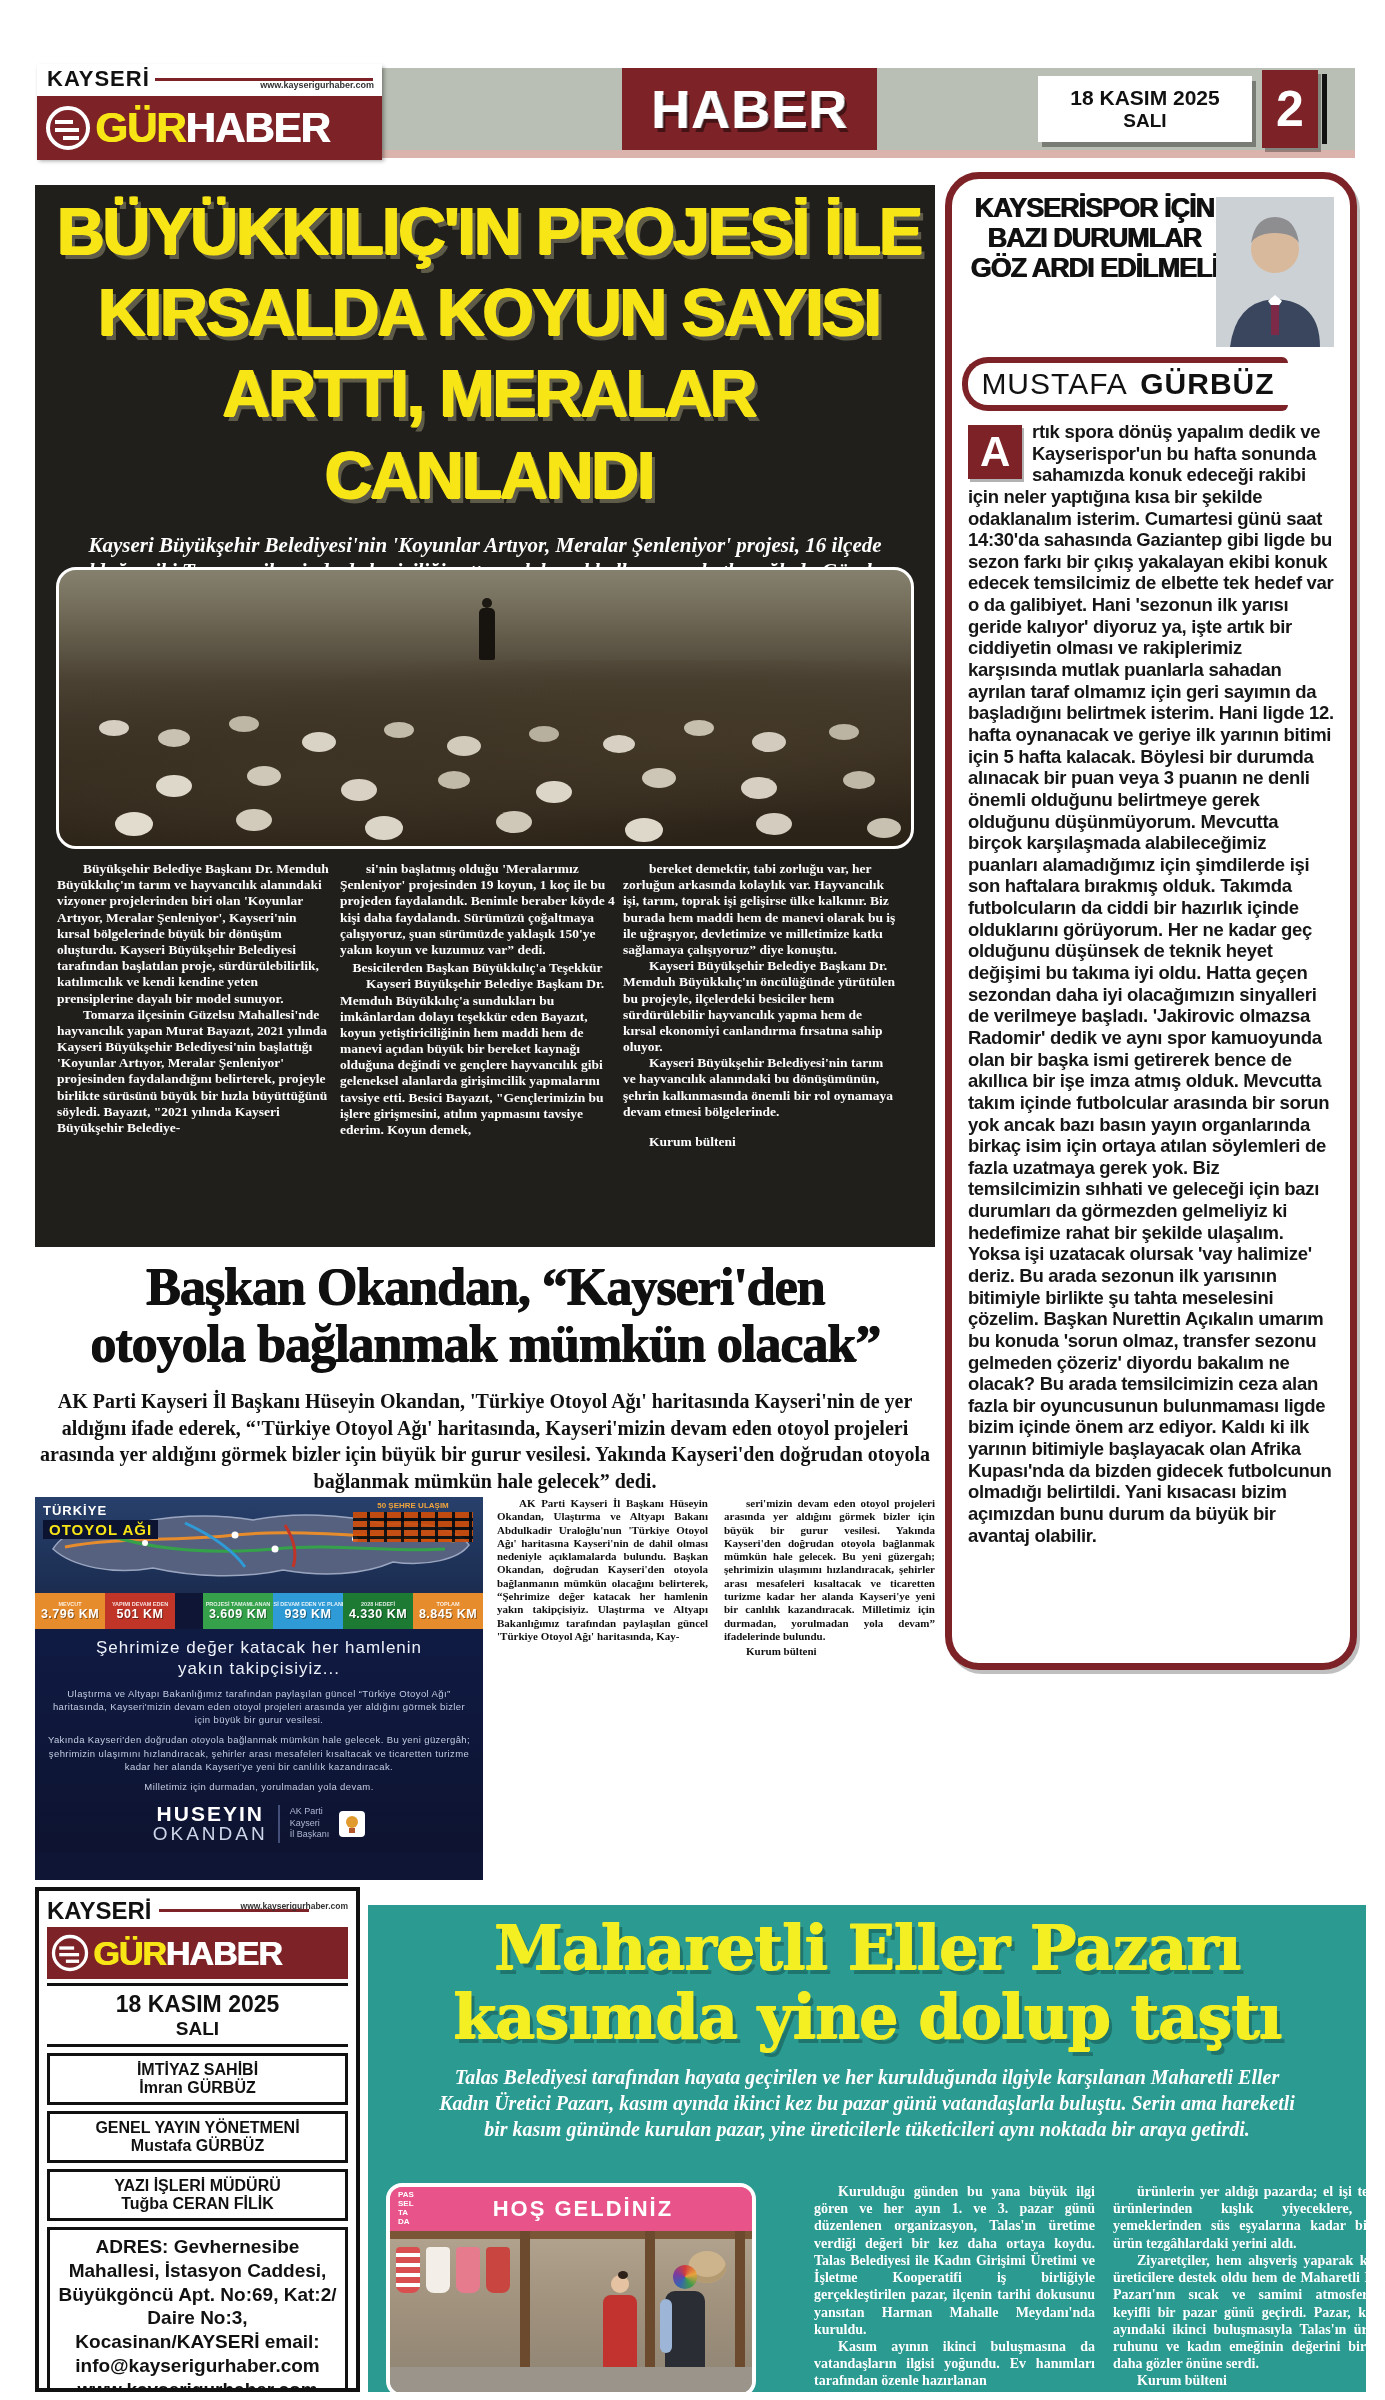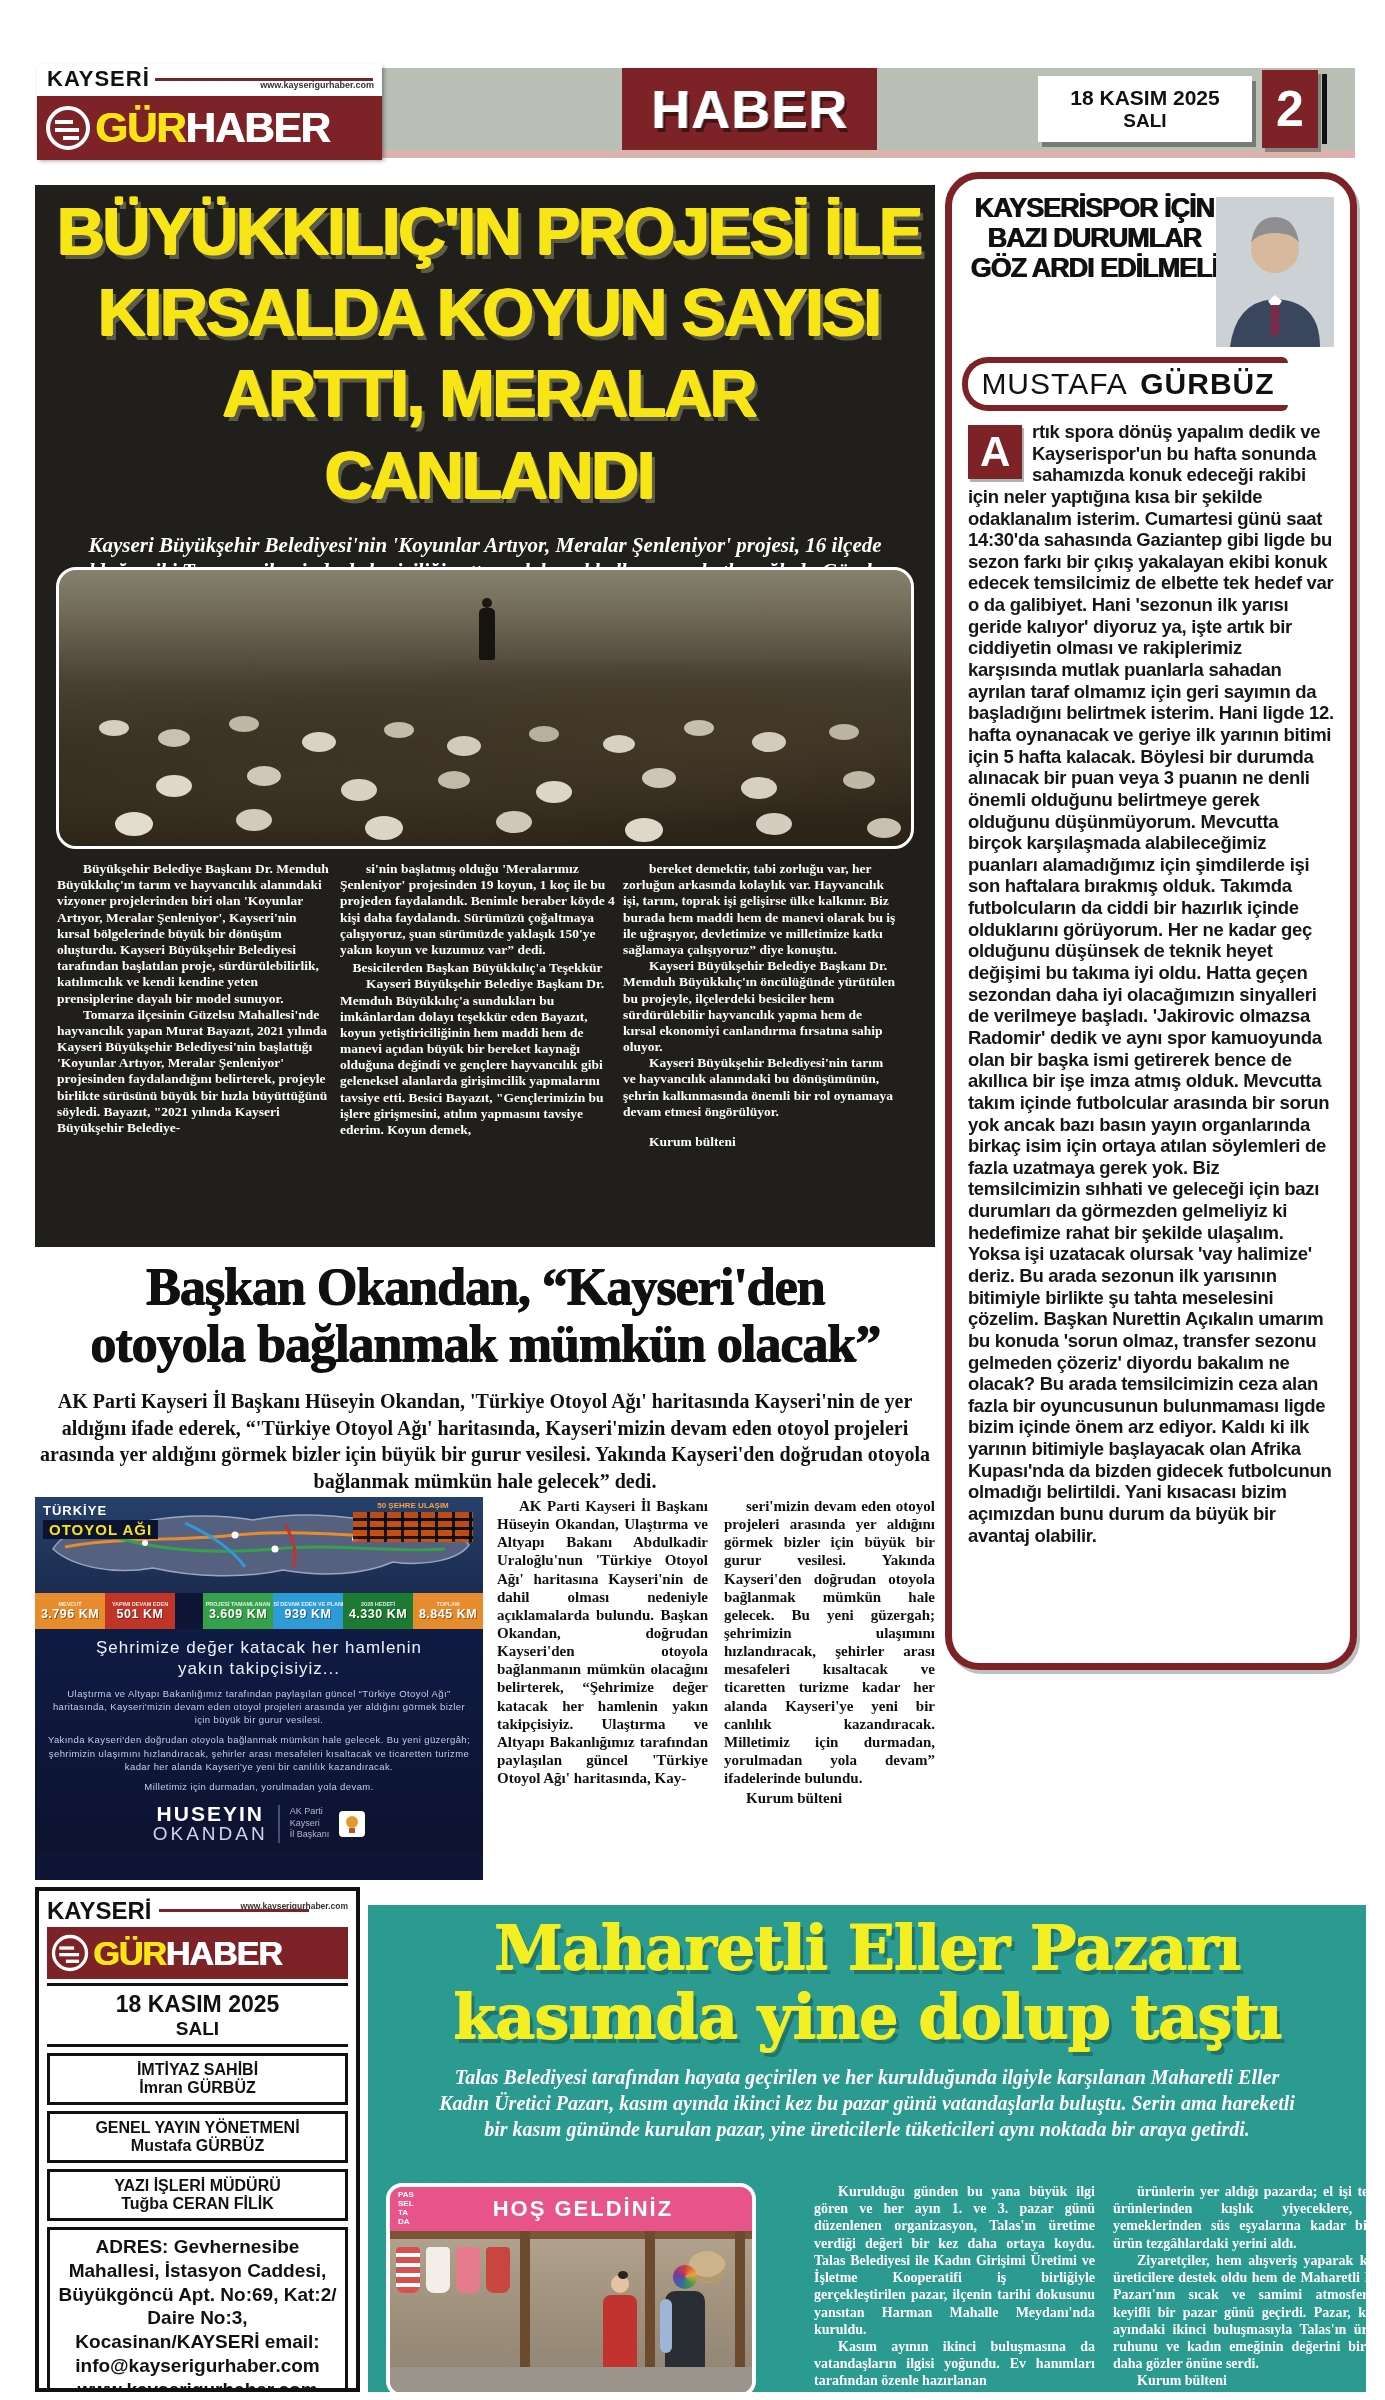--- a/index.html
+++ b/index.html
@@ -101,21 +101,21 @@
   .map-para{color:#c4cde2;font-size:9.5px;line-height:1.4;margin-top:7px;letter-spacing:.4px;}
   .map-sig{display:flex;align-items:center;justify-content:center;margin-top:9px;gap:10px;}
   .sig-name .n1{color:#fff;font-weight:700;font-size:21px;letter-spacing:2px;line-height:1;}
   .sig-name .n2{color:#cdd5e8;font-weight:400;font-size:19px;letter-spacing:3px;line-height:1.1;}
   .sig-sep{width:2px;height:38px;background:#44507a;}
   .sig-title{color:#aeb8d2;font-size:9px;text-align:left;line-height:1.3;white-space:pre-line;}
   .akp-logo{width:26px;height:26px;background:#fff;border-radius:4px;position:relative;}
   .akp-logo::before{content:"";position:absolute;left:7px;top:5px;width:12px;height:12px;border-radius:50%;background:#e09a2d;}
   .akp-logo::after{content:"";position:absolute;left:10px;top:17px;width:6px;height:5px;background:#b5552a;}
   .oto-cols{position:absolute;left:497px;top:1497px;width:438px;height:385px;display:flex;gap:16px;overflow:hidden;
-      font-family:"Liberation Serif",serif;font-size:15px;line-height:1.21;color:#101010;text-align:justify;font-weight:700;}
+      font-family:"Liberation Serif",serif;font-size:11px;line-height:1.21;color:#101010;text-align:justify;font-weight:700;}
   .oto-col{width:211px;overflow:hidden;}
   .oto-col p{margin:0;text-indent:22px;}
   .oto-byline{text-indent:22px;margin-top:2px !important;}
 
   
   .mast{position:absolute;left:35px;top:1887px;width:325px;height:505px;background:#fff;border:4px solid #111;
       box-sizing:border-box;padding:6px 8px;overflow:hidden;}
   .mast-logo{position:relative;border-bottom:3px solid #111;padding-bottom:4px;}
   .mast-city{font-weight:700;font-size:24px;color:#111;}
   .mast-rule{position:absolute;left:112px;top:12px;width:150px;height:3px;background:#7d2328;}
@@ -222,21 +222,21 @@
         <p>Tomarza ilçesinin Güzelsu Mahallesi'nde hayvancılık yapan Murat Bayazıt, 2021 yılında Kayseri Büyükşehir Belediyesi'nin başlattığı 'Koyunlar Artıyor, Meralar Şenleniyor' projesinden faydalandığını belirterek, projeyle birlikte sürüsünü büyük bir hızla büyüttüğünü söyledi. Bayazıt, "2021 yılında Kayseri Büyükşehir Belediye-</p>
       </div>
       <div class="sheep-col">
         <p>si'nin başlatmış olduğu 'Meralarımız Şenleniyor' projesinden 19 koyun, 1 koç ile bu projeden faydalandık. Benimle beraber köyde 4 kişi daha faydalandı. Sürümüzü çoğaltmaya çalışıyoruz, şuan sürümüzde yaklaşık 150'ye yakın koyun ve kuzumuz var” dedi.</p>
         <p class="sheep-subhead">Besicilerden Başkan Büyükkılıç'a Teşekkür</p>
         <p>Kayseri Büyükşehir Belediye Başkanı Dr. Memduh Büyükkılıç'a sundukları bu imkânlardan dolayı teşekkür eden Bayazıt, koyun yetiştiriciliğinin hem maddi hem de manevi açıdan büyük bir bereket kaynağı olduğuna değindi ve gençlere hayvancılık gibi geleneksel alanlarda girişimcilik yapmalarını tavsiye etti. Besici Bayazıt, "Gençlerimizin bu işlere girişmesini, atılım yapmasını tavsiye ederim. Koyun demek,</p>
       </div>
       <div class="sheep-col">
         <p>bereket demektir, tabi zorluğu var, her zorluğun arkasında kolaylık var. Hayvancılık işi, tarım, toprak işi gelişirse ülke kalkınır. Biz burada hem maddi hem de manevi olarak bu iş ile uğraşıyor, devletimize ve milletimize katkı sağlamaya çalışıyoruz” diye konuştu.</p>
         <p>Kayseri Büyükşehir Belediye Başkanı Dr. Memduh Büyükkılıç'ın öncülüğünde yürütülen bu projeyle, ilçelerdeki besiciler hem sürdürülebilir hayvancılık yapma hem de kırsal ekonomiyi canlandırma fırsatına sahip oluyor.</p>
-        <p>Kayseri Büyükşehir Belediyesi'nin tarım ve hayvancılık alanındaki bu dönüşümünün, şehrin kalkınmasında önemli bir rol oynamaya devam etmesi öngörülüyor.</p>
+        <p>Kayseri Büyükşehir Belediyesi'nin tarım ve hayvancılık alanındaki bu dönüşümünün, şehrin kalkınmasında önemli bir rol oynamaya devam etmesi bölgelerinde.</p>
         <p class="sheep-byline">Kurum bülteni</p>
       </div>
     </div>
   </div>
 
   <div class="sport-card">
     <div class="sport-head">
       <div class="sport-title">
         <div>KAYSERİSPOR İÇİN</div>
         <div>BAZI DURUMLAR</div>

